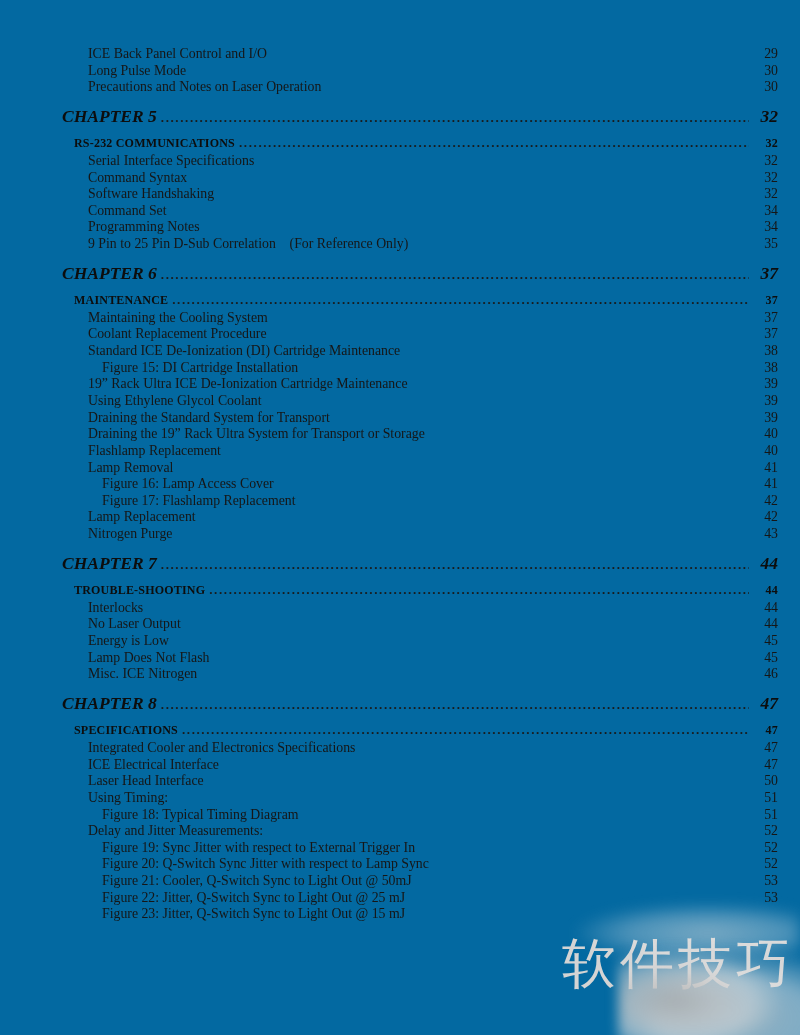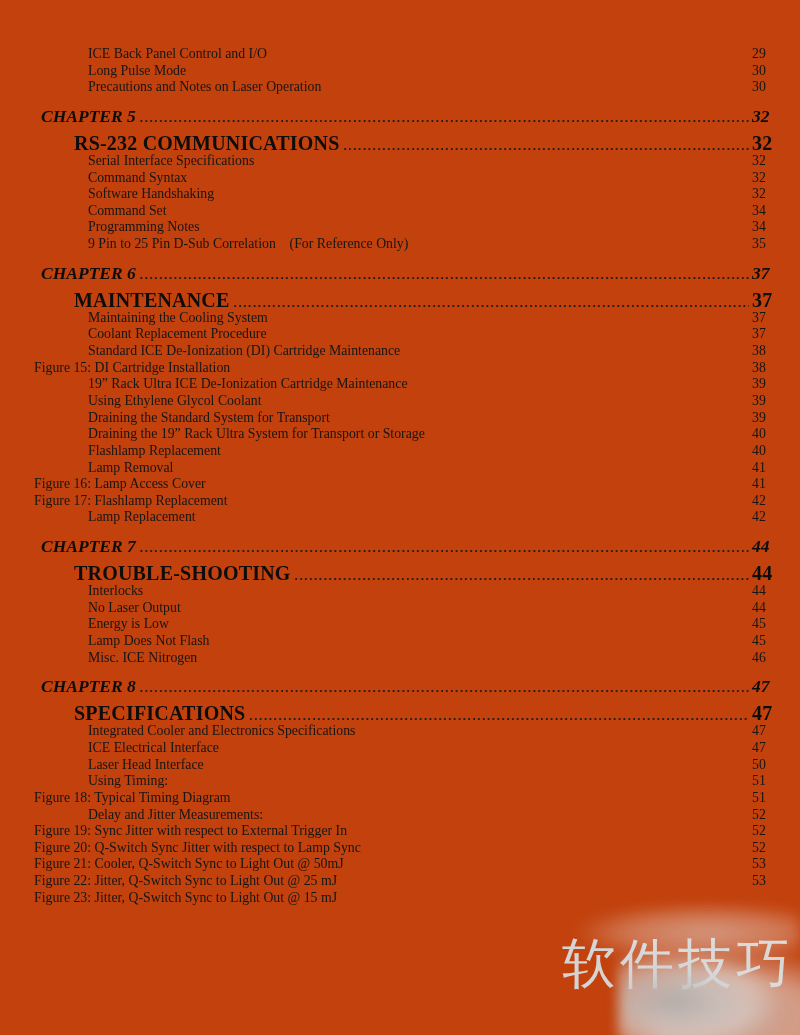--- a/index.html
+++ b/index.html
@@ -1,81 +1,81 @@
 <!DOCTYPE html>
 <html><head>
 <meta charset="utf-8">
 <style>
   html, body { margin: 0; padding: 0; background: #ffffff; }
   .doc-page {
     position: relative;
     width: 800px;
     height: 1035px;
-    background: #c2410c;
+    background: #0369a1;
     overflow: hidden;
     font-family: "Liberation Serif", "DejaVu Serif", serif;
     color: #161616;
   }
   .toc {
     position: relative;
     padding: 46px 22px 0 0;
     z-index: 3;
   }
   .row {
     display: flex;
     align-items: baseline;
   }
   .row .label { white-space: nowrap; }
-  .row .page  { min-width: 26px; white-space: nowrap; }
+  .row .page  { min-width: 26px; text-align: right; white-space: nowrap; }
   .row .spacer { flex: 1 1 auto; }
   .row .leader {
     flex: 1 1 auto;
     overflow: hidden;
     white-space: nowrap;
     margin: 0 3px 0 4px;
   }
   .row .leader::after {
     content: "........................................................................................................................................................................................................";
     font-weight: 700;
     font-style: normal;
     font-size: 13px;
     letter-spacing: 1.6px;
     color: #1a1a1a;
   }
   .lvl-chapter {
-    padding-left: 41px;
+    padding-left: 62px;
     font-size: 17.5px;
     line-height: 18px;
     height: 18px;
     margin: 11px 0 9px 0;
     font-weight: 700;
     color: #0d0d0d;
   }
   .lvl-chapter .label, .lvl-chapter .page { font-style: italic; }
   .lvl-heading {
     padding-left: 74px;
-    font-size: 20px;
+    font-size: 12px;
     line-height: 18px;
     height: 18px;
     margin: 0 0 1px 0;
     font-weight: 700;
     letter-spacing: 0.2px;
     color: #0d0d0d;
   }
   .lvl-entry {
     padding-left: 88px;
     font-size: 13.8px;
     line-height: 16.65px;
     height: 16.65px;
   }
   .lvl-figure {
+    padding-left: 102px;
     font-size: 13.8px;
     line-height: 16.65px;
     height: 16.65px;
-    margin-left: 34px;
   }
   .watermark {
     position: absolute;
     left: 562px;
     top: 928px;
     z-index: 1;
     font-family: "DejaVu Sans", sans-serif;
     font-size: 54px;
     letter-spacing: 4px;
     color: #d4d4d4;
@@ -233,20 +233,25 @@
       <div class="row lvl-figure">
         <span class="label">Figure 17: Flashlamp Replacement</span>
         <span class="spacer"></span>
         <span class="page">42</span>
       </div>
       <div class="row lvl-entry">
         <span class="label">Lamp Replacement</span>
         <span class="spacer"></span>
         <span class="page">42</span>
       </div>
+      <div class="row lvl-entry">
+        <span class="label">Nitrogen Purge</span>
+        <span class="spacer"></span>
+        <span class="page">43</span>
+      </div>
       <div class="row lvl-chapter">
         <span class="label">CHAPTER 7</span>
         <span class="leader"></span>
         <span class="page">44</span>
       </div>
       <div class="row lvl-heading">
         <span class="label">TROUBLE-SHOOTING</span>
         <span class="leader"></span>
         <span class="page">44</span>
       </div>

